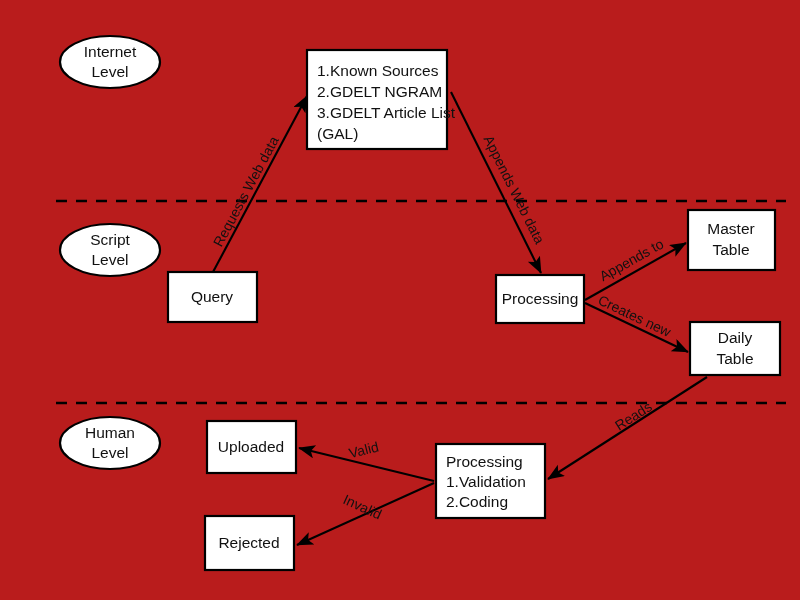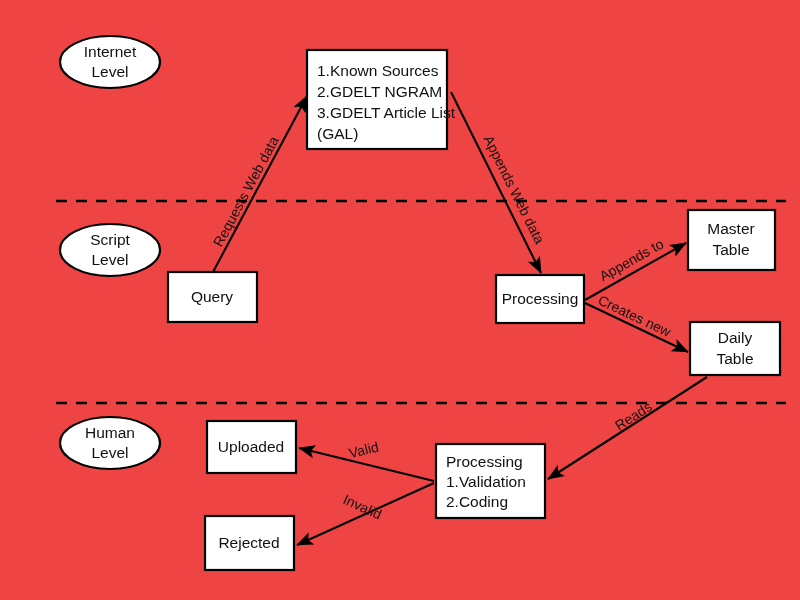--- a/index.html
+++ b/index.html
@@ -10,21 +10,21 @@
   body {
     width: 800px;
     height: 600px;
     font-family: "Liberation Sans", sans-serif;
     overflow: hidden;
   }
   #diagram-root {
     position: relative;
     width: 800px;
     height: 600px;
-    background: #ef4444;
+    background: #b91c1c;
   }
   svg.diagram {
     display: block;
     width: 800px;
     height: 600px;
   }
   .shape-stroke {
     fill: #ffffff;
     stroke: #000000;
     stroke-width: 2.2;

